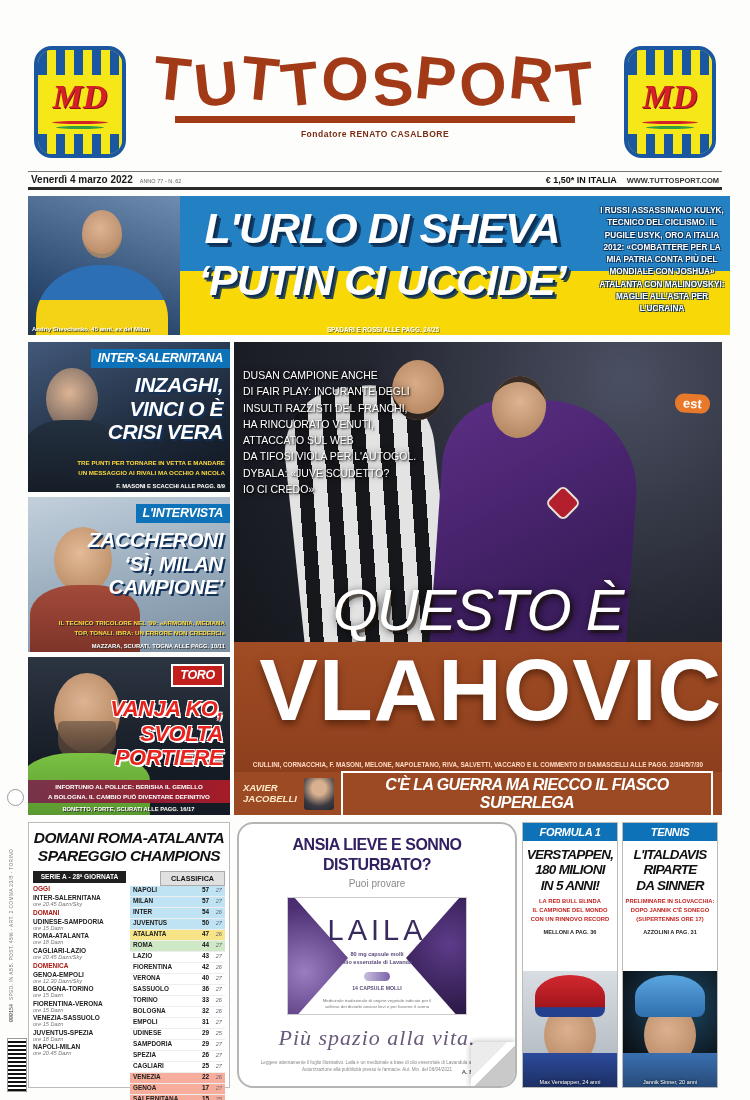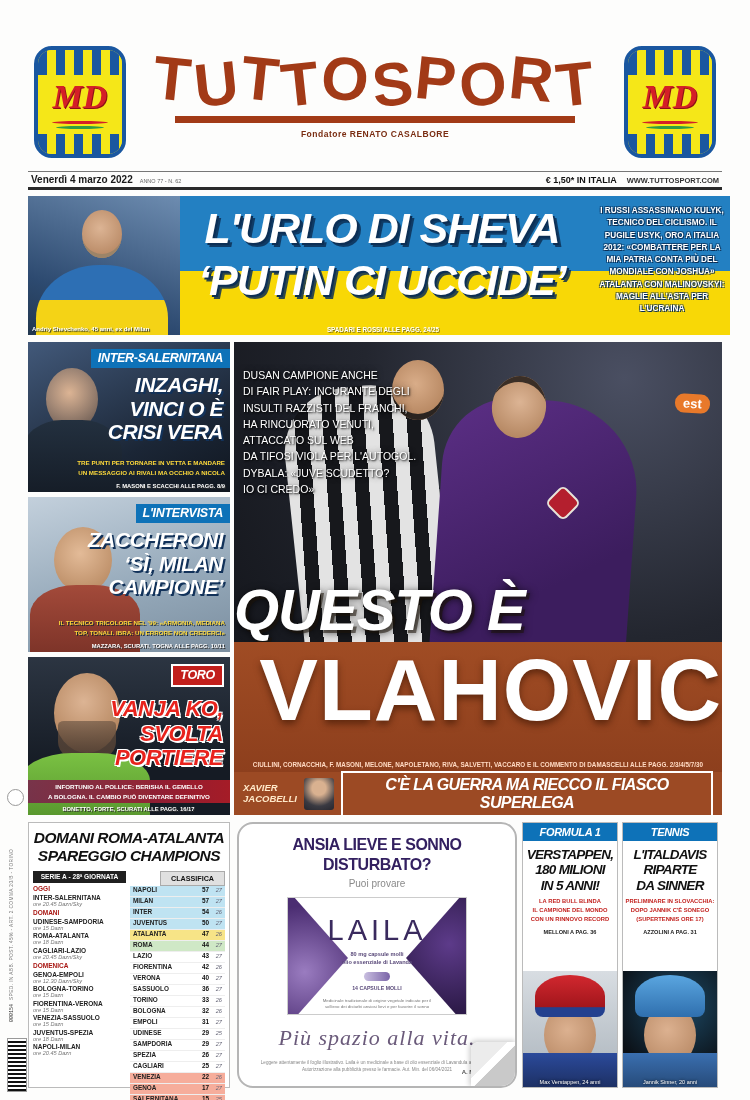--- a/index.html
+++ b/index.html
@@ -101,21 +101,21 @@
   .m-head1{position:absolute;left:158px;top:18px;width:52px;height:60px;border-radius:50%;
       background:radial-gradient(circle at 45% 40%,#d9ad89,#b2825c 80%);box-shadow:0 -8px 0 -2px #2b2420 inset;}
   .m-head2{position:absolute;right:176px;top:34px;width:54px;height:62px;border-radius:50%;transform:rotate(8deg);
       background:radial-gradient(circle at 50% 42%,#dcb494,#b58762 80%);box-shadow:0 10px 0 -4px #3a2e26 inset;}
   .m-crest{position:absolute;right:148px;top:150px;width:22px;height:22px;transform:rotate(45deg);
       background:#b41f2e;border-radius:4px;box-shadow:0 0 0 2px #e8e4da;}
   .sponsor{position:absolute;right:12px;top:52px;background:#e8792a;color:#fff;font-weight:700;font-size:13px;
       padding:2px 8px;border-radius:9px;transform:rotate(3deg);}
   .main-overlay{position:absolute;left:9px;top:9px;width:230px;font-size:10.5px;font-weight:400;color:#fff;
       line-height:1.55;text-shadow:1px 1px 2px #000,0 0 6px rgba(0,0,0,.7);margin-top:16px;}
-  .questo{position:absolute;left:0;right:0;top:234px;color:#fff;font-weight:700;
+  .questo{position:absolute;left:0;right:0;top:234px;text-align:center;color:#fff;font-weight:400;
       font-style:italic;font-size:58px;letter-spacing:-1px;
       text-shadow:3px 3px 0 rgba(30,20,10,.55),2px 2px 8px rgba(0,0,0,.8);}
   .rust{position:absolute;left:0;right:0;top:300px;height:130px;background:linear-gradient(#a04c24,#8d3f1d);}
   .vlahovic{margin-top:2px;text-align:right;font-size:88px;font-weight:900;color:#fff;line-height:1.05;
       letter-spacing:1px;text-shadow:0 4px 7px rgba(80,32,10,.8);}
   .main-cap{position:absolute;left:4px;right:4px;bottom:4px;text-align:center;font-size:6.3px;font-weight:700;
       color:#ffd9c2;}
   .jacobelli{position:absolute;left:0;right:0;top:430px;height:43px;background:#9c4a24;display:flex;
       align-items:center;gap:7px;padding:5px 9px;box-sizing:border-box;}
   .jac-name{color:#ffe9c9;font-weight:900;font-style:italic;font-size:9.5px;line-height:1.15;}

